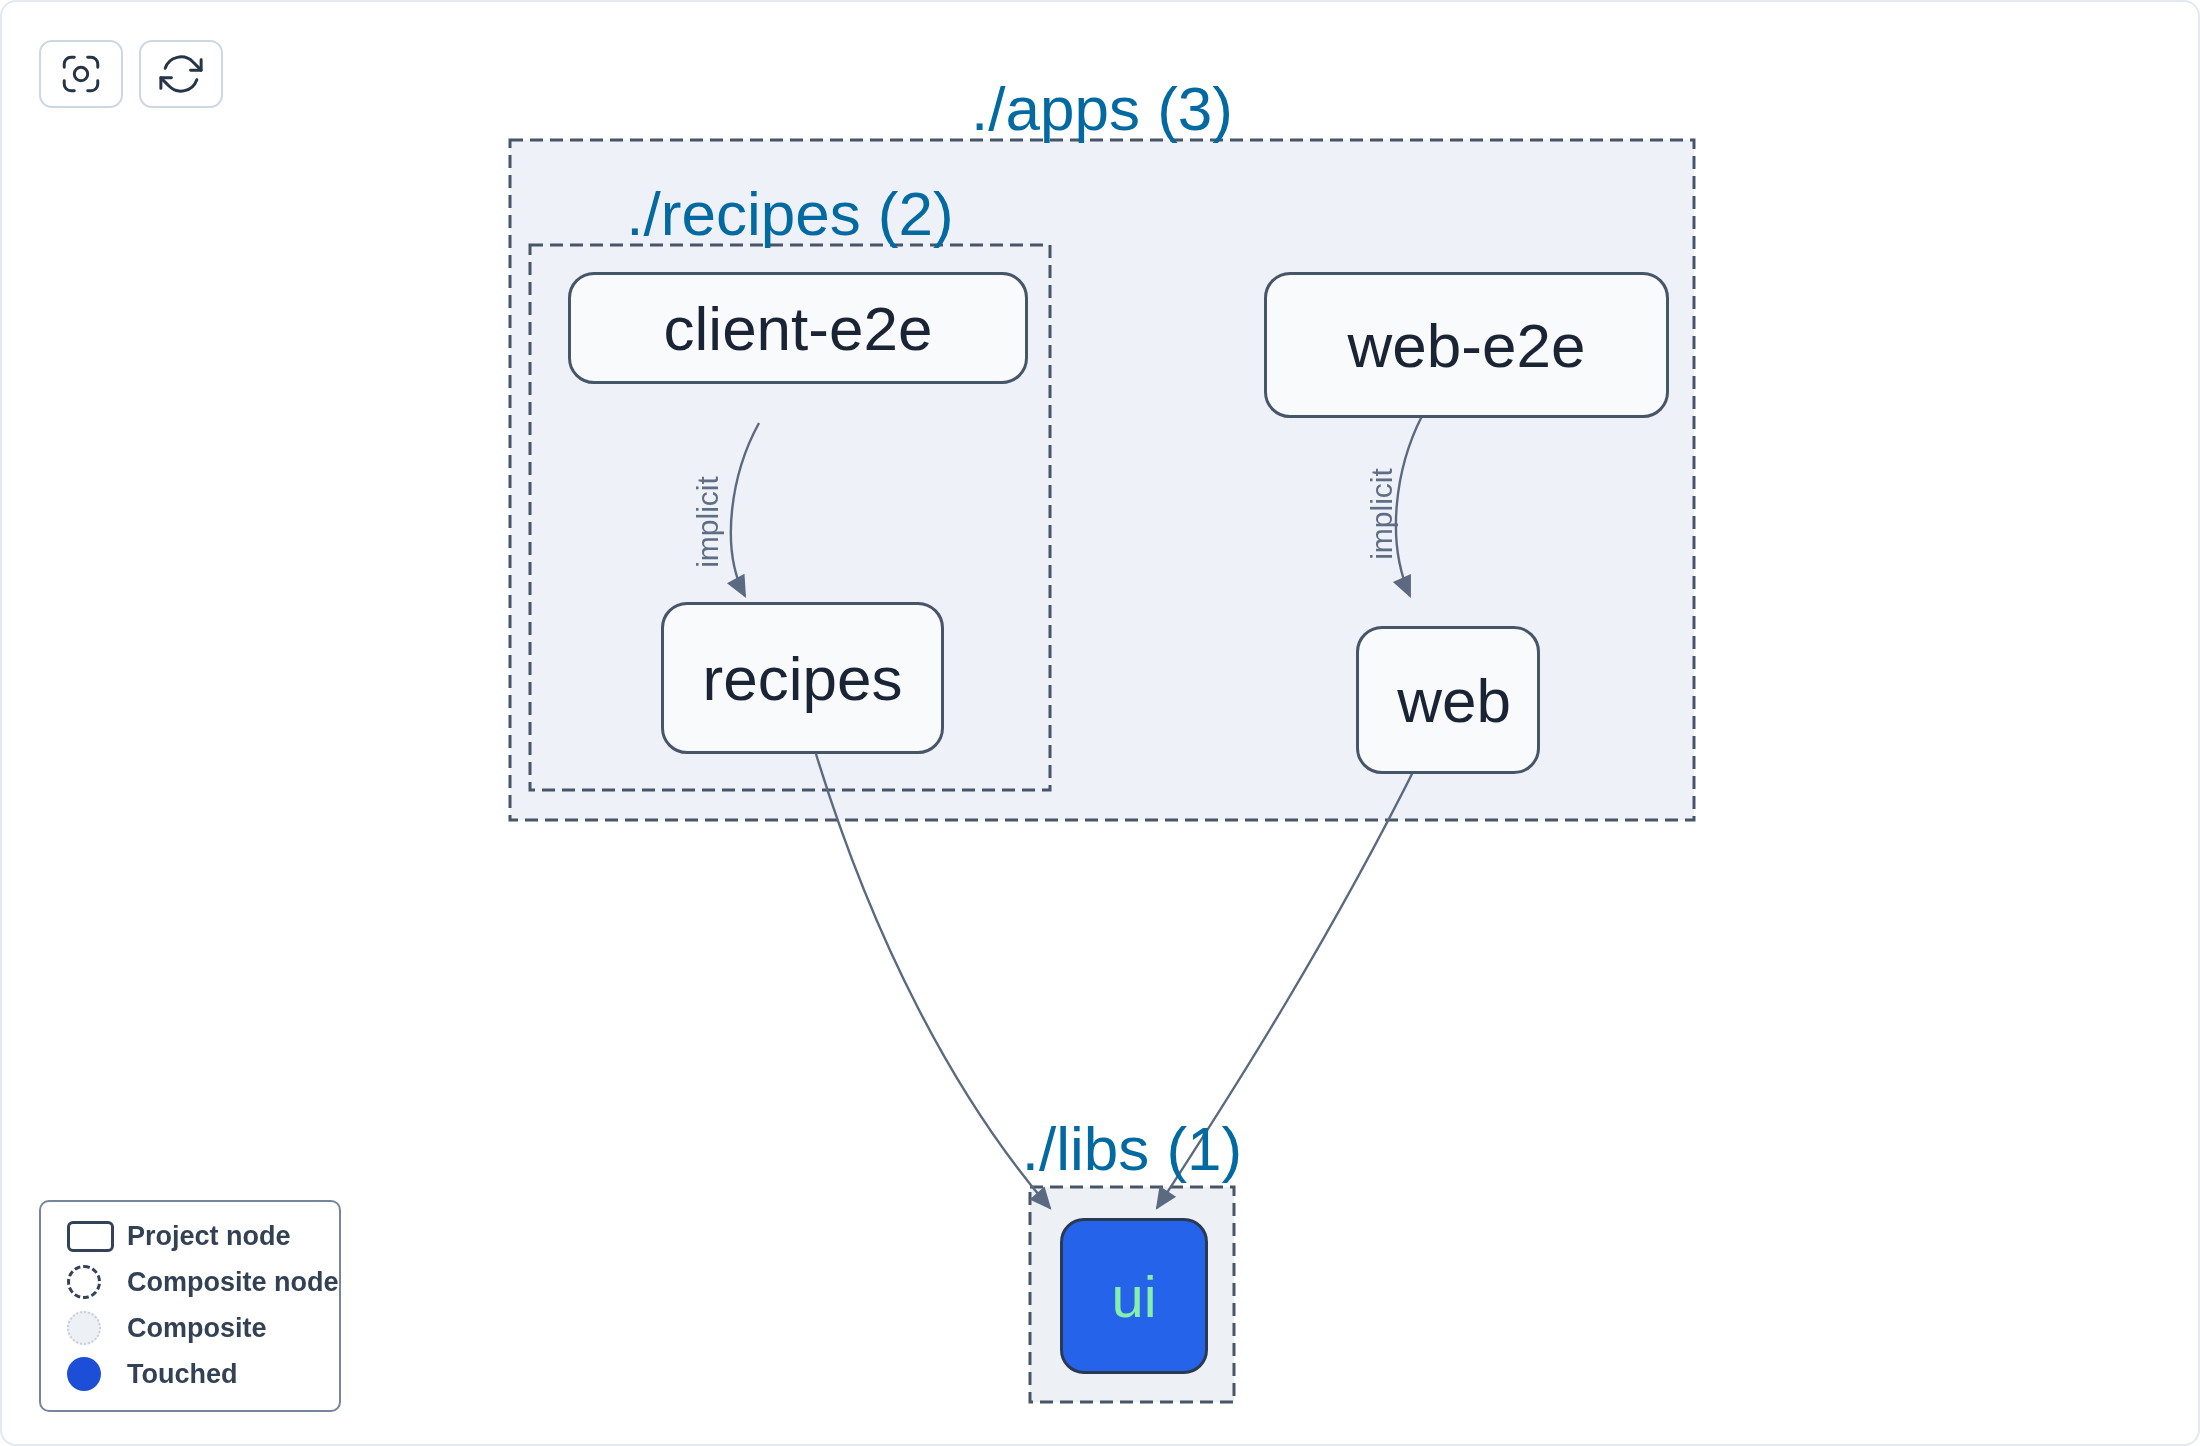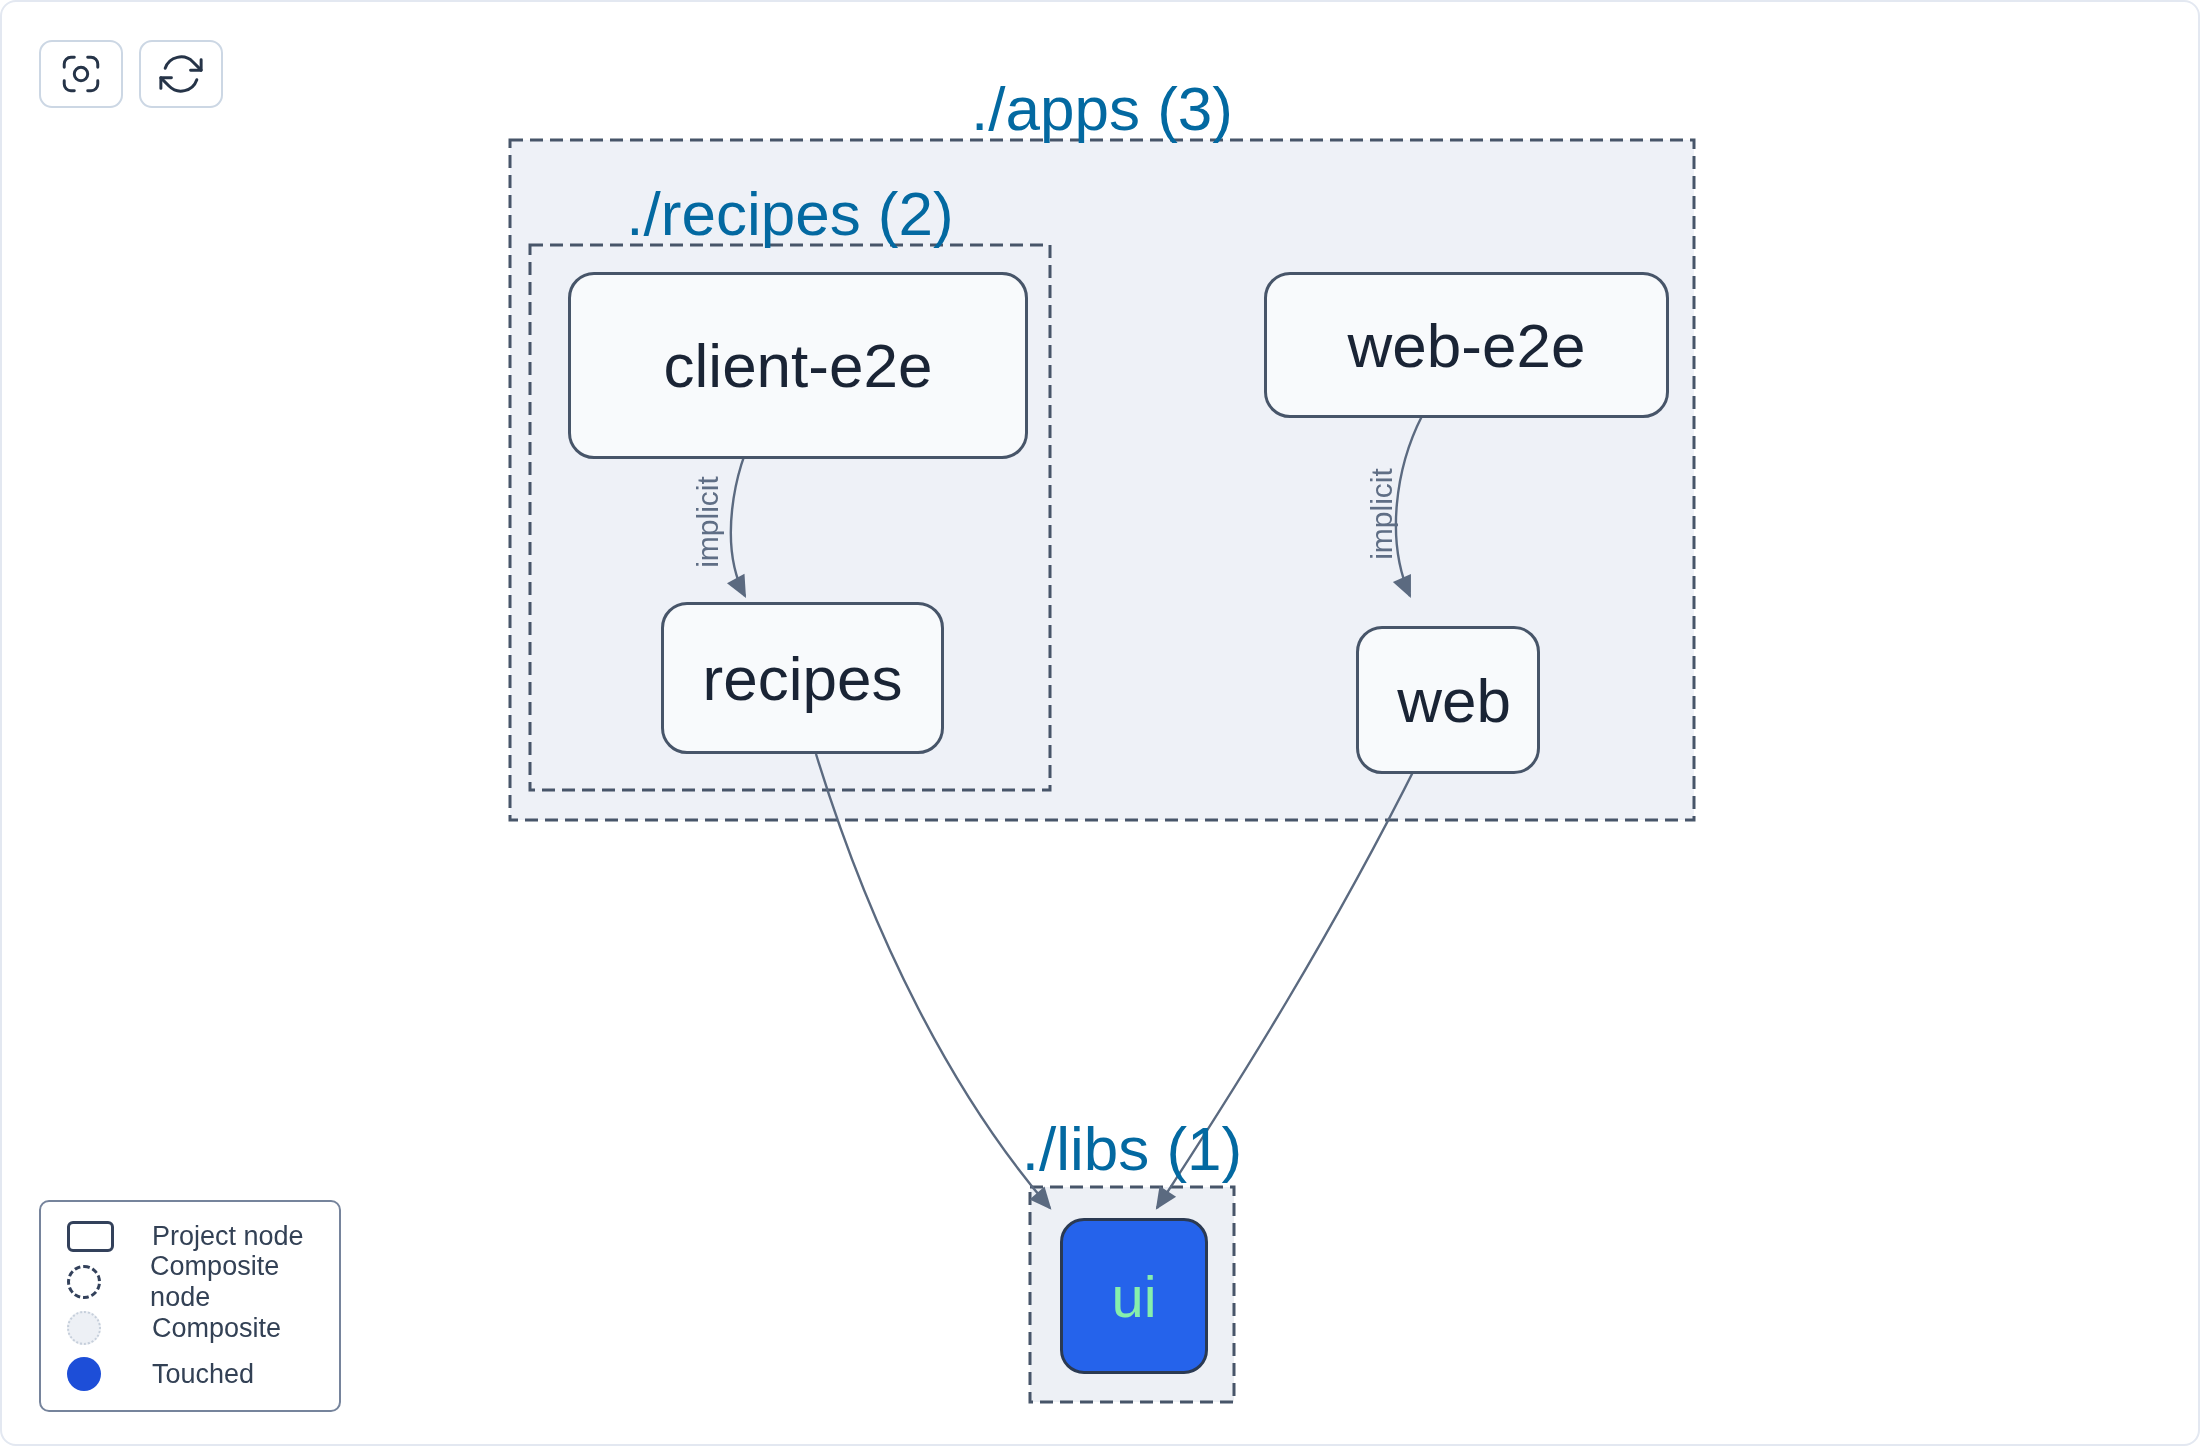--- a/index.html
+++ b/index.html
@@ -50,21 +50,21 @@
   
   .node {
     position:absolute; z-index:3;
     display:flex; align-items:center; justify-content:center;
     background:#f8fafc;
     border:3px solid #475569;
     border-radius:26px;
     font-size:62px; color:#1a2435;
     cursor:pointer; white-space:nowrap;
   }
-  .n-client-e2e { left:566px;  top:270px; width:460px; height:187px; }
+  .n-client-e2e { left:566px;  top:270px; width:460px; height:112px; }
   .n-web-e2e    { left:1262px; top:270px; width:405px; height:146px; }
   .n-client     { left:659px;  top:600px; width:283px; height:152px; }
   .n-web        { left:1354px; top:624px; width:184px; height:148px;padding-left:12px; }
   .n-ui {
     left:1058px; top:1216px; width:148px; height:156px;
     background:#2563eb; color:#86efac; border-color:#2b3a52;
     font-size:58px; border-radius:24px;
   }
 
   
@@ -80,21 +80,21 @@
     width:302px; height:212px;
     background:#ffffff;
     border:2px solid #76849c;
     border-radius:10px;
     z-index:5;
     padding:17px 0 0 26px;
     display:flex; flex-direction:column; gap:12px;
   }
   .legend-row { display:flex; align-items:center; height:34px; }
   .legend-swatch { width:48px; display:flex; align-items:center; justify-content:flex-start; }
-  .legend-label { margin-left:37px; font-size:27px; color:#334155; }
+  .legend-label { margin-left:12px; font-size:27px; color:#334155;font-weight:bold; }
   .sw-project   { width:47px; height:31px; background:#fff; border:3px solid #33415b; border-radius:6px; }
   .sw-composite { width:34px; height:34px; background:#fff; border:3px dashed #33415b; border-radius:50%; }
   .sw-affected  { width:34px; height:34px; background:#edf0f5; border:2px dotted #c6cfdb; border-radius:50%; }
   .sw-touched   { width:34px; height:34px; background:#1d4ed8; border-radius:50%; }
 </style>
 </head>
 <body>
 
 <div class="canvas">
 

